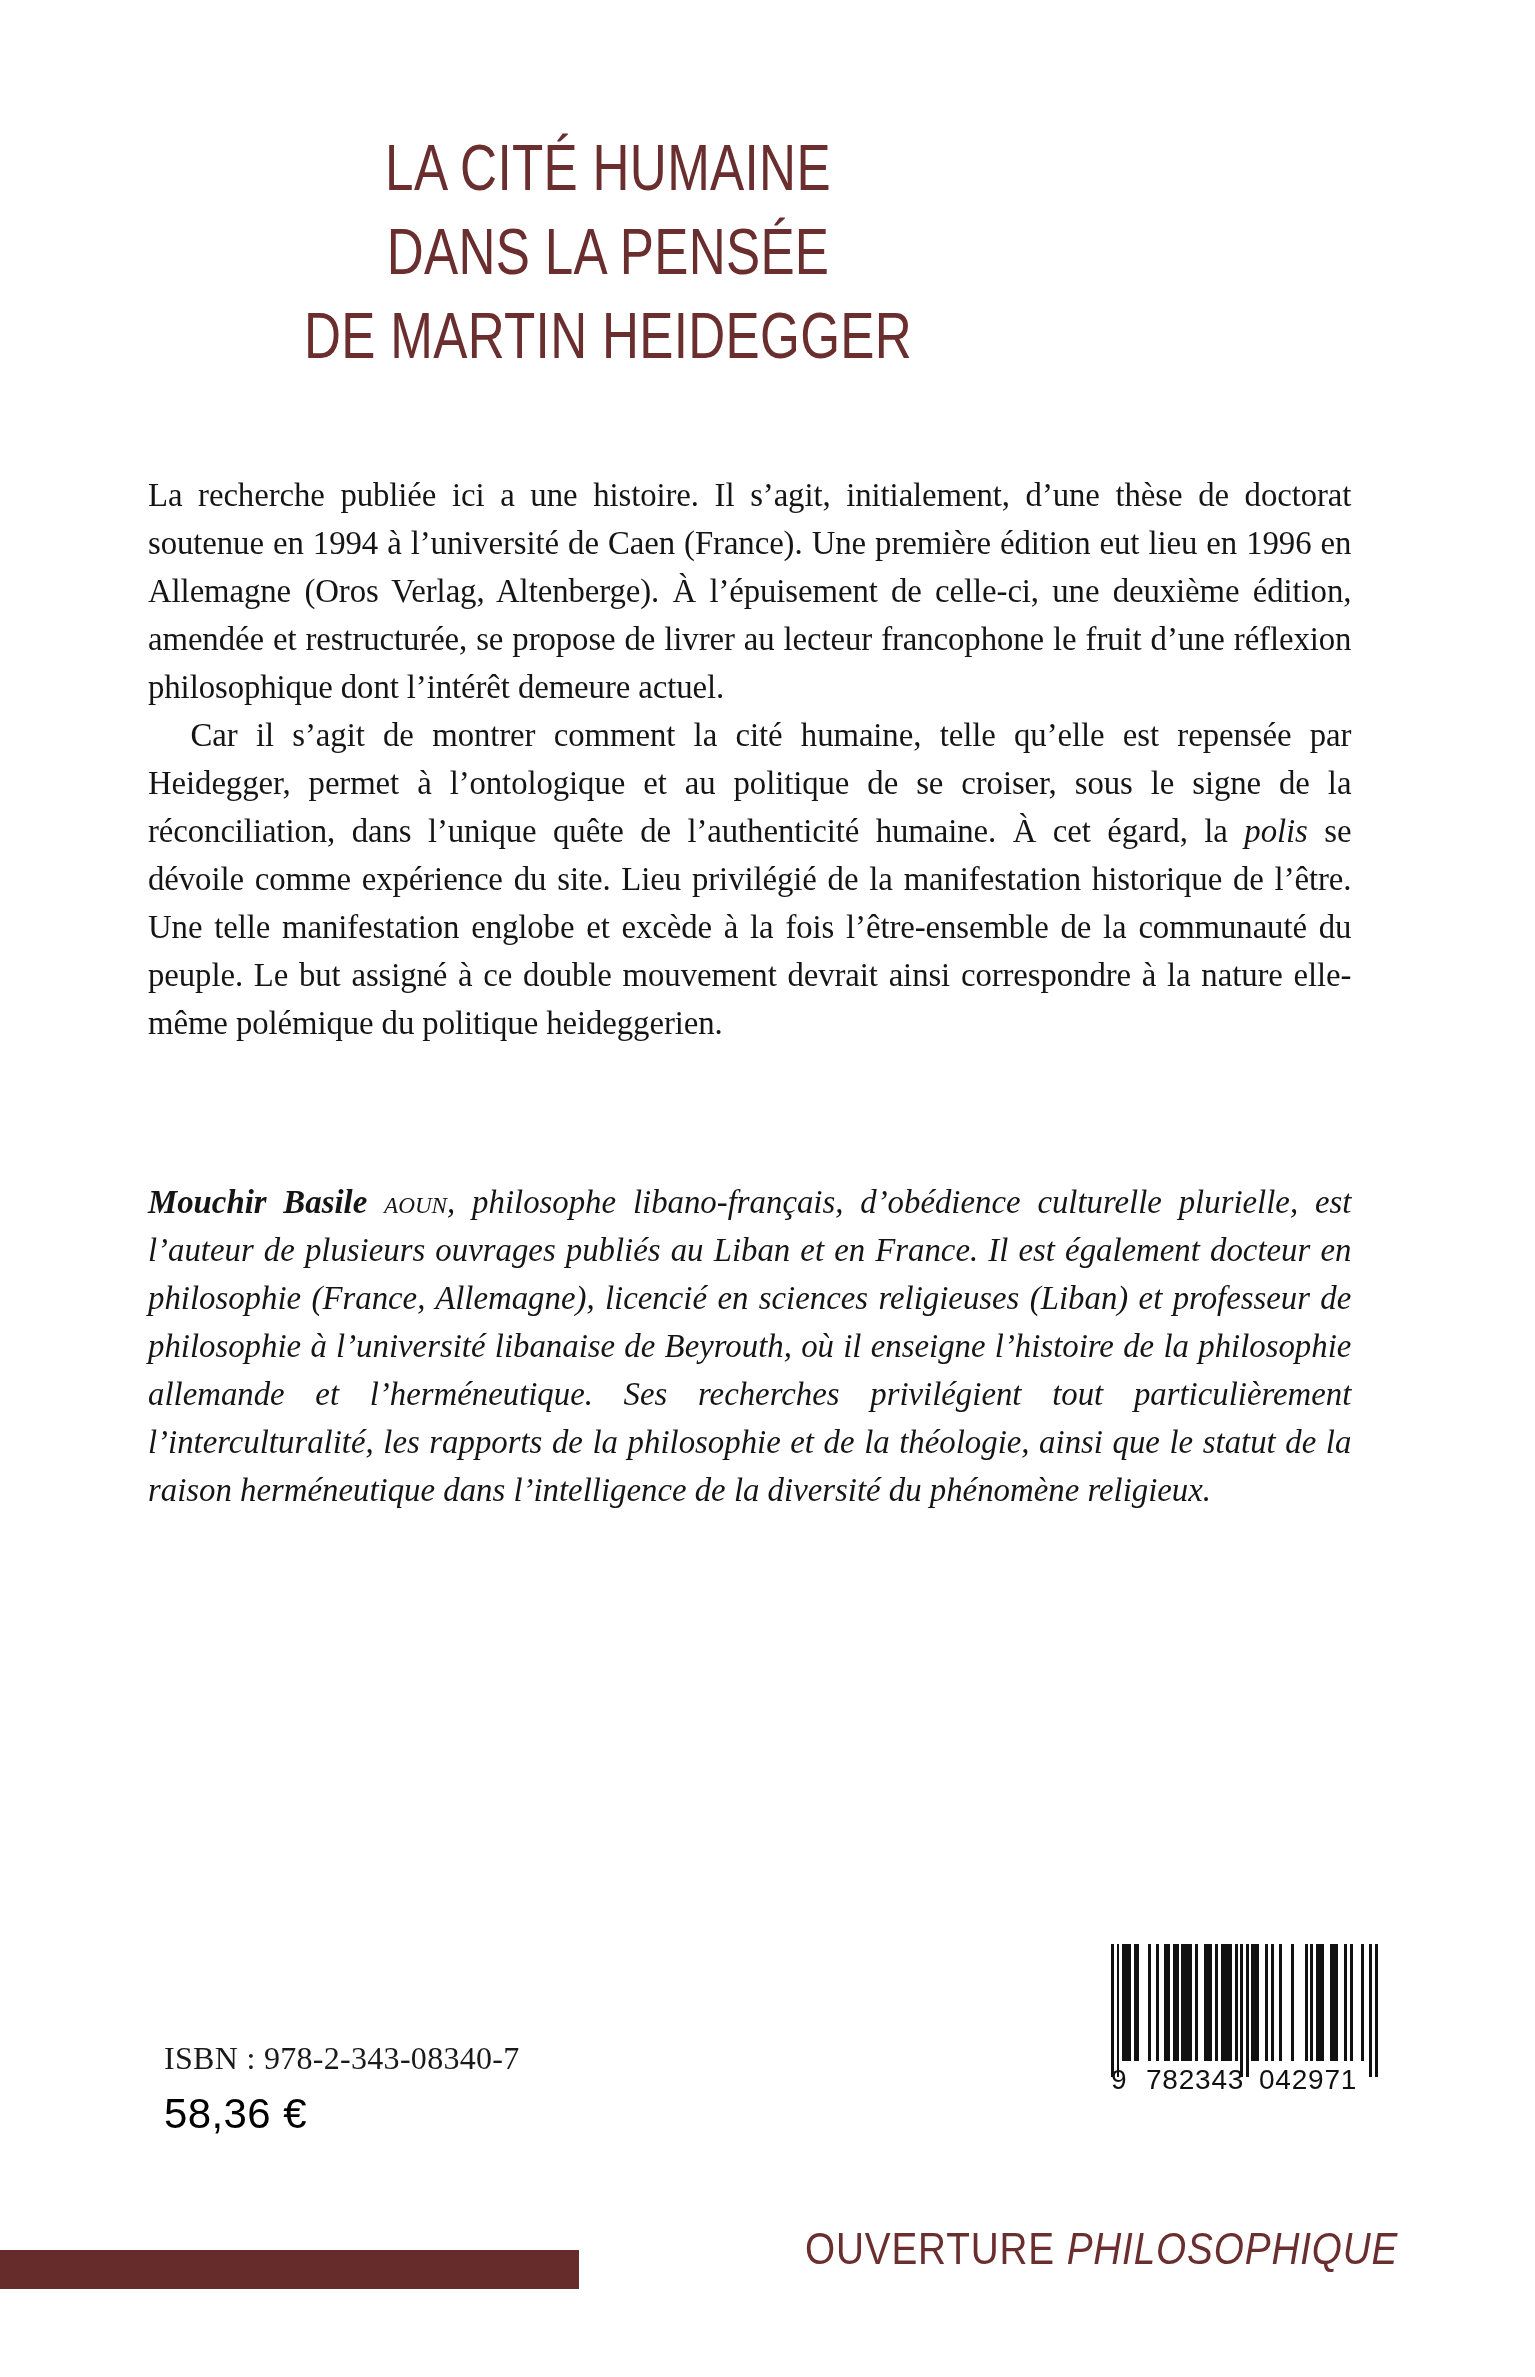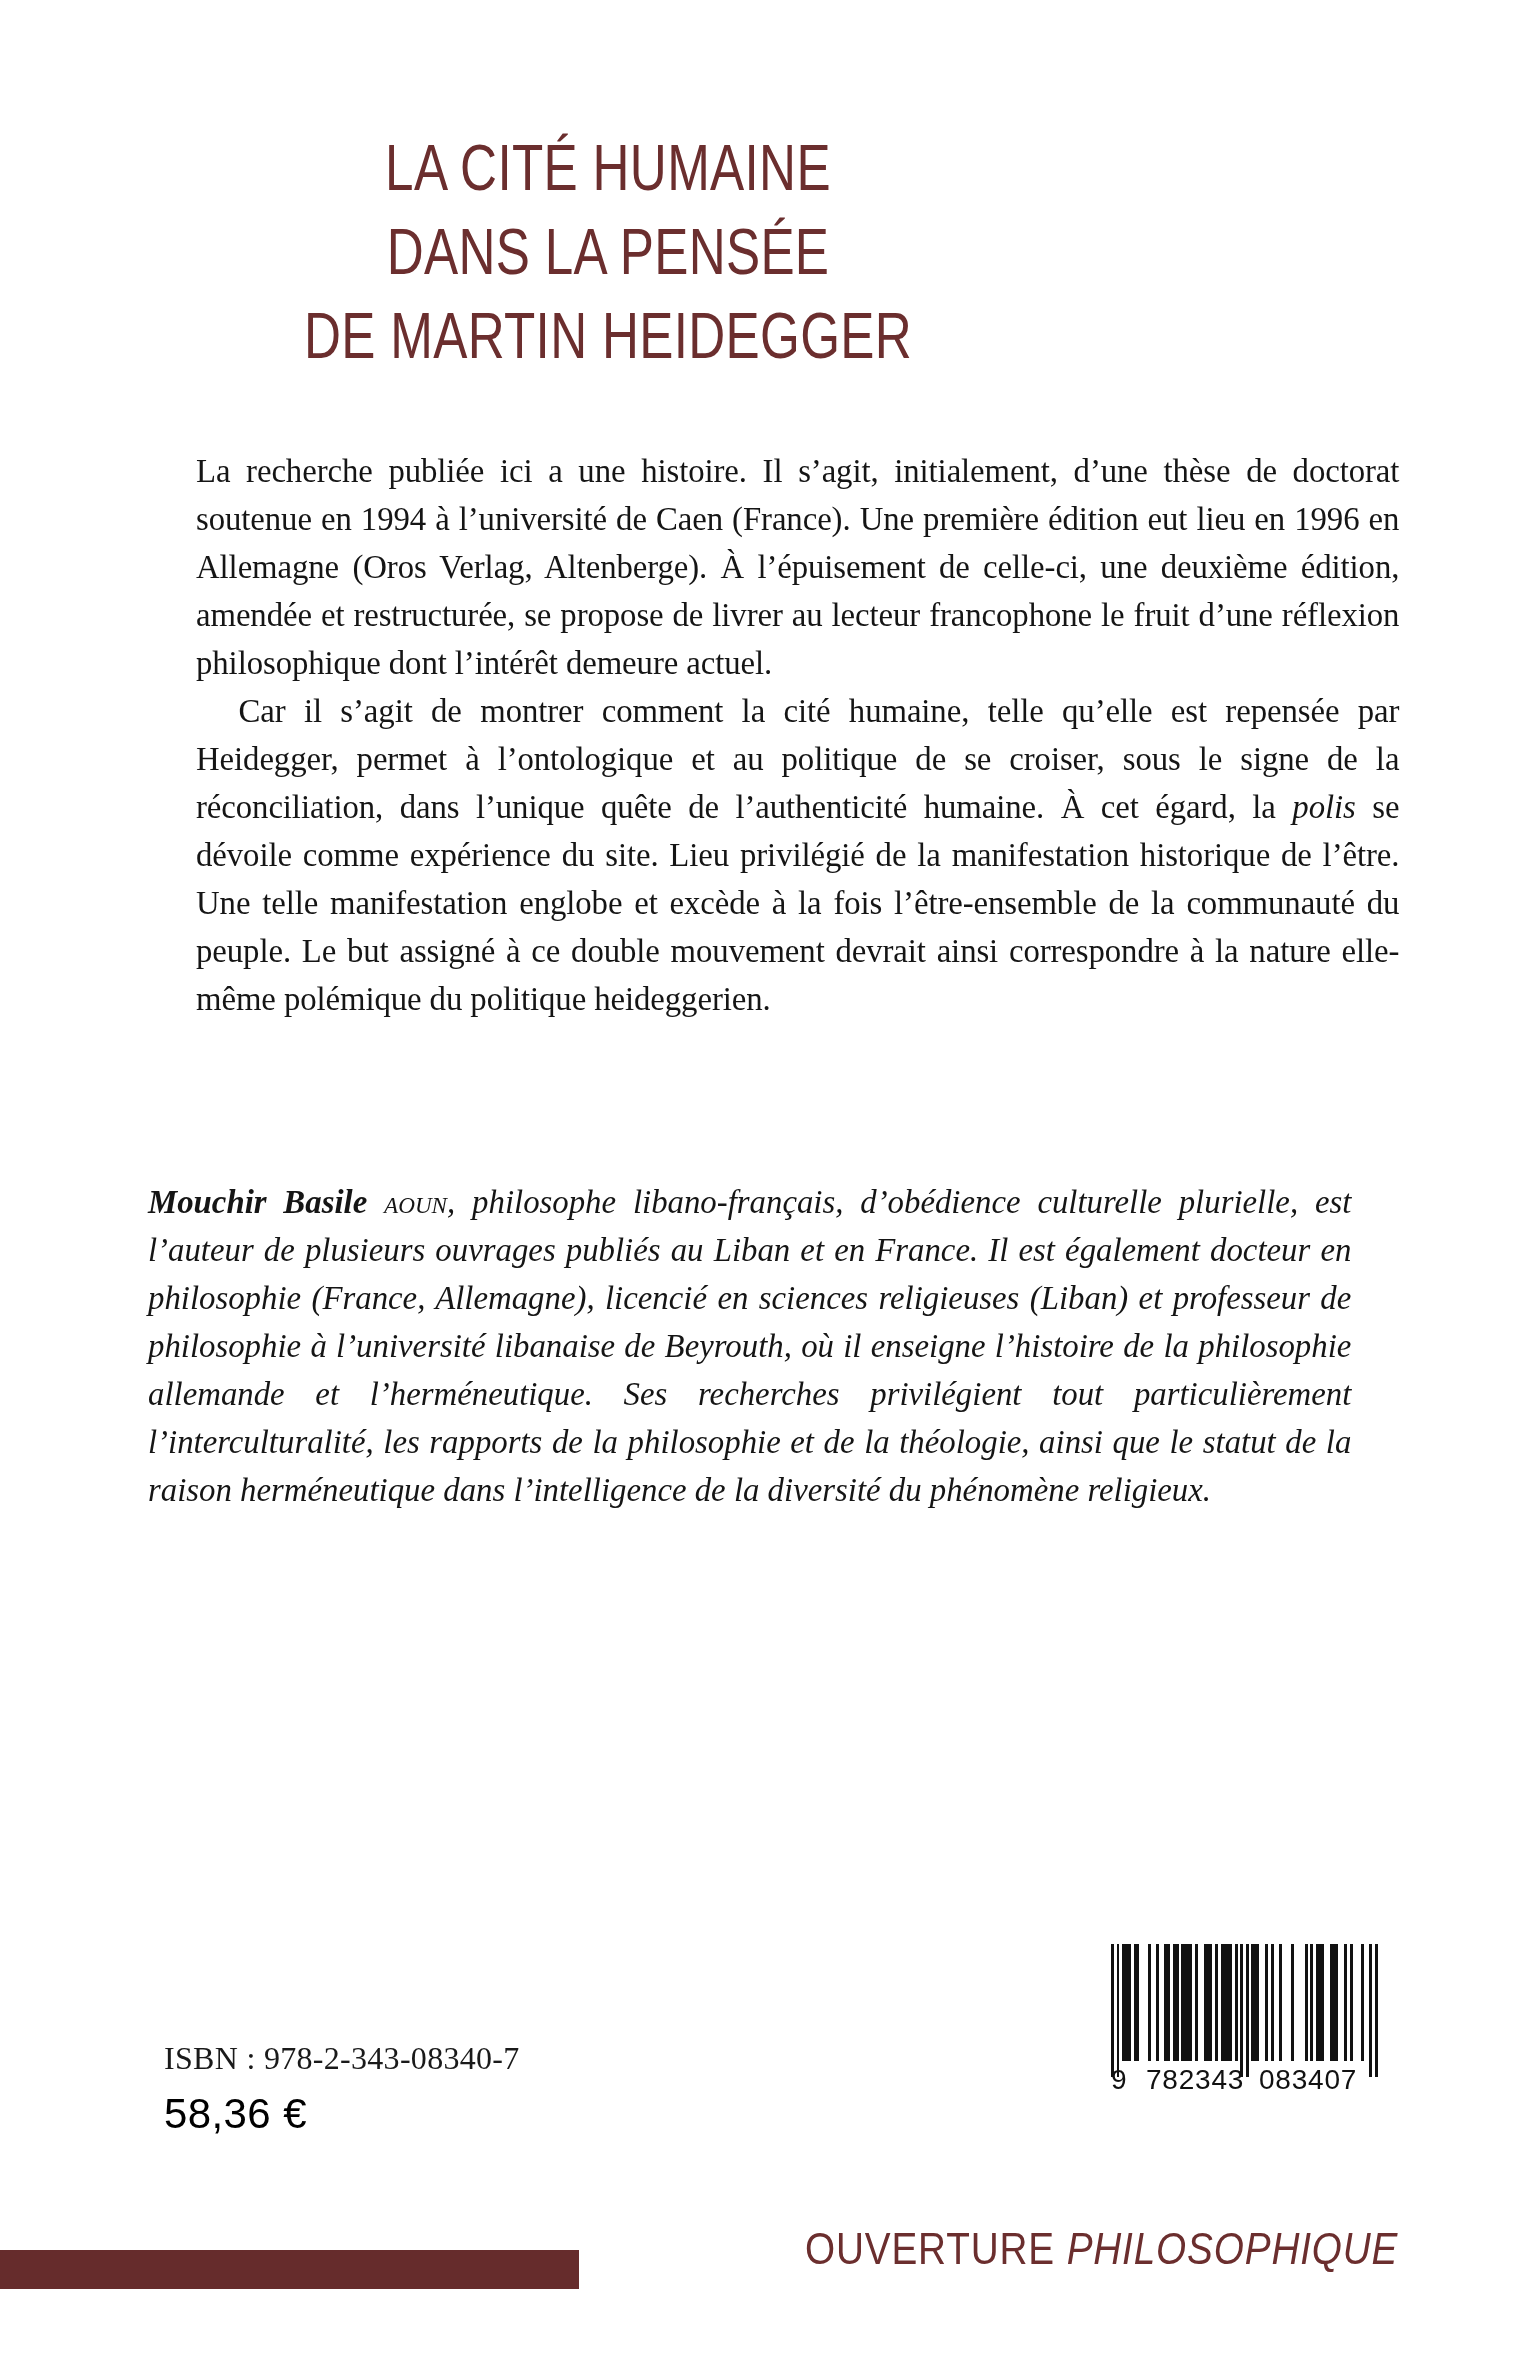--- a/index.html
+++ b/index.html
@@ -36,23 +36,22 @@
     line-height: 84px;
     transform: scaleX(0.80);
     transform-origin: center center;
     white-space: nowrap;
   }
 
   
   .body-col {
     position: absolute;
     left: 148px;
-    top: 447px;
+    top: 471px;
     width: 1247px;
-    margin-left: 48px;
   }
 
   p.para {
     margin: 0;
     color: #151515;
     font-family: "Liberation Serif", "DejaVu Serif", serif;
     font-size: 34px;
     line-height: 48px;
     text-align: justify;
     text-justify: inter-word;
@@ -257,21 +256,21 @@
         <i style="left: 219px; width: 8.4px;"></i>
         <i style="left: 233px; width: 2.8px;"></i>
         <i style="left: 239px; width: 2.8px;"></i>
         <i style="left: 250px; width: 2.8px;"></i>
         <i class="guard" style="left: 258px; width: 2.8px;"></i>
         <i class="guard" style="left: 264px; width: 2.8px;"></i>
       </div>
     <div class="barcode-digits">
       <span class="bd-lead">9</span>
       <span class="bd-left">782343</span>
-      <span class="bd-right">083407</span>
+      <span class="bd-right">042971</span>
     </div>
   </div>
 
   <div class="footer-bar"></div>
   <div class="footer-collection"><span>OUVERTURE</span><span>&nbsp;</span><span class="fc-italic">PHILOSOPHIQUE</span></div>
 
 </div>
 
 
 </body></html>

